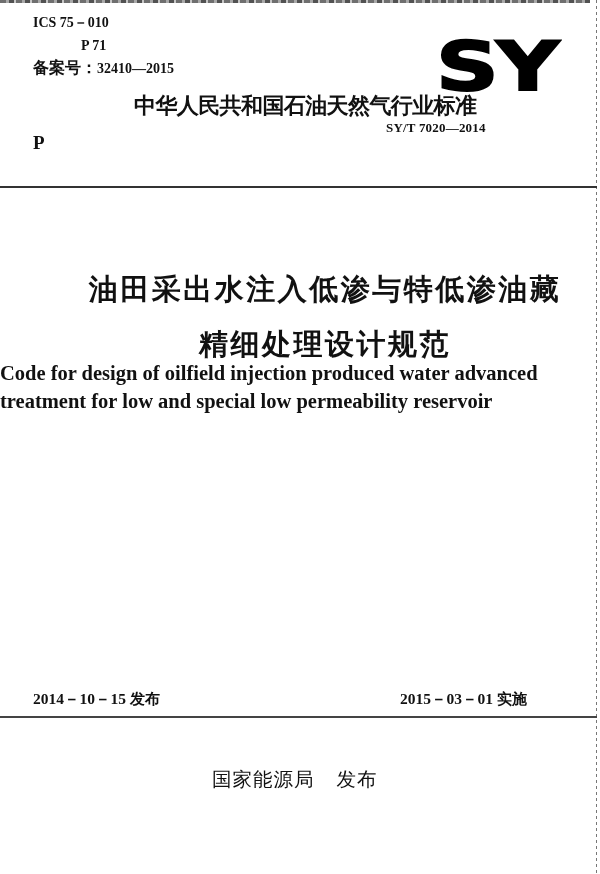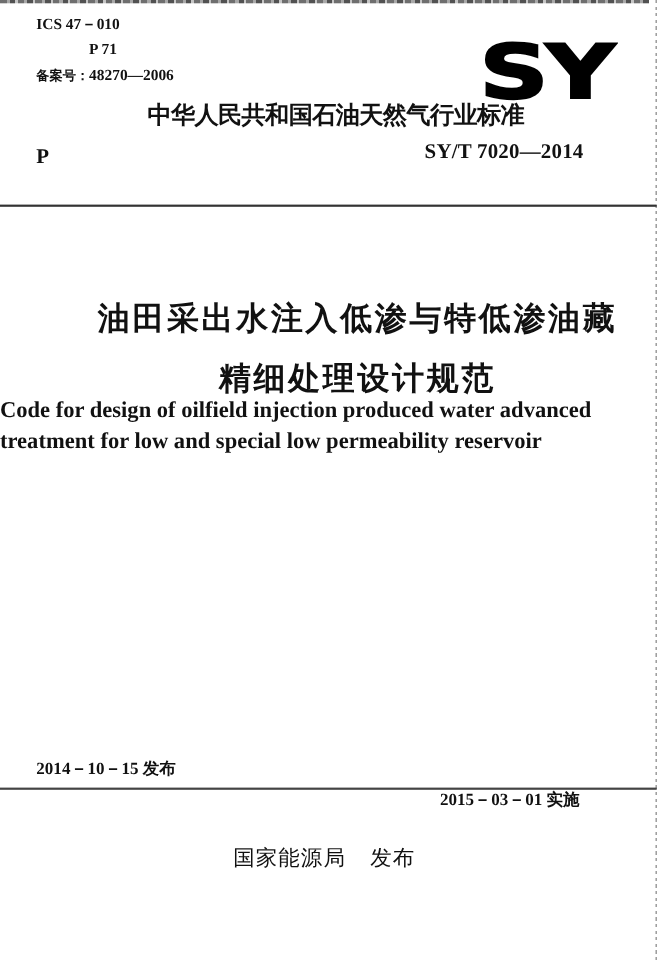--- a/index.html
+++ b/index.html
@@ -17,67 +17,67 @@
     background: repeating-linear-gradient(180deg, #777 0 3px, transparent 3px 6px);
   }
   .serif-b { font-family:"Liberation Serif", "DejaVu Serif", serif; font-weight:bold; }
   .sans { font-family:"DejaVu Sans", "Liberation Sans", sans-serif; }
   .abs { position:absolute; white-space:nowrap; }
 
   .meta-line { left:33px; font-size:14px; line-height:16px; }
   #ics { top:15px; }
   #cls { top:38px;margin-left:48px; }
   #rec { top:61px; }
-  #rec .lbl { font-family:Liberation Sans, sans-serif; font-weight:bold; font-size:12px; }
+  #rec .lbl { font-family:Liberation Mono, monospace; font-weight:bold; font-size:16px; }
 
   .sy-logo {
     left:436px; top:33px; font-family:"DejaVu Sans", "Liberation Sans", sans-serif;
     font-weight:900; font-size:68px; line-height:68px; letter-spacing:-2px;
     transform:scaleX(1.28); transform-origin:left top; color:#000;
     -webkit-text-stroke:2px #000;
   }
   .std-header {
     left:134px; top:92px; font-size:22px; line-height:28px; font-weight:bold;
     letter-spacing:-0.6px;
   }
   .cls-letter { left:33px; top:133px; font-size:19px; line-height:20px; }
-  .std-code { left:386px; top:129px; font-size:19px; line-height:20px; letter-spacing:0.2px;text-align:center; }
+  .std-code { left:386px; top:118px; font-size:13px; line-height:20px; letter-spacing:0.2px;text-align:center; }
 
   .rule { position:absolute; left:0; height:2px; background:#333; }
   #rule-top { top:186px; width:597px; }
   #rule-bottom { top:716px; width:597px; background:#444; }
 
   .title-cn {
     left:0; width:596px; text-align:center; font-size:29px; line-height:34px; font-weight:bold;
     letter-spacing:2.5px;
     padding-left:27px;
   }
   #title-cn-1 { top:272px; }
   #title-cn-2 { top:307px;margin-top:20px; }
   .title-en { left:0; width:594px; text-align:left; font-size:20.5px; line-height:26px; }
   #title-en-1 { top:360px; }
   #title-en-2 { top:388px; }
 
   .date-line { top:690px; font-size:15.5px; line-height:18px; }
   .date-line .suffix { font-family:"DejaVu Sans", sans-serif; font-weight:bold; font-size:15px; }
   #issue-date { left:33px; }
-  #impl-date { left:400px;margin-top:28px; }
+  #impl-date { left:400px; }
 
   .publisher { left:212px; top:768px; font-size:19.5px; line-height:24px; letter-spacing:1px; }
   .publisher .gap { display:inline-block; width:22px; }
 </style>
 </head>
 <body>
 
 <div class="top-edge"></div>
 <div class="right-edge"></div>
 
-<div class="abs meta-line serif-b" id="ics">ICS 47－010</div>
+<div class="abs meta-line serif-b" id="ics">ICS 75－010</div>
 <div class="abs meta-line serif-b" id="cls">P 71</div>
-<div class="abs meta-line serif-b" id="rec"><span class="lbl">备案号：</span><span>48270—2006</span></div>
+<div class="abs meta-line serif-b" id="rec"><span class="lbl">备案号：</span><span>32410—2015</span></div>
 
 <div class="abs sy-logo">SY</div>
 
 <div class="abs std-header sans">中华人民共和国石油天然气行业标准</div>
 
 <div class="abs cls-letter serif-b">P</div>
 <div class="abs std-code serif-b">SY/T 7020—2014</div>
 
 <div class="rule" id="rule-top"></div>
 

